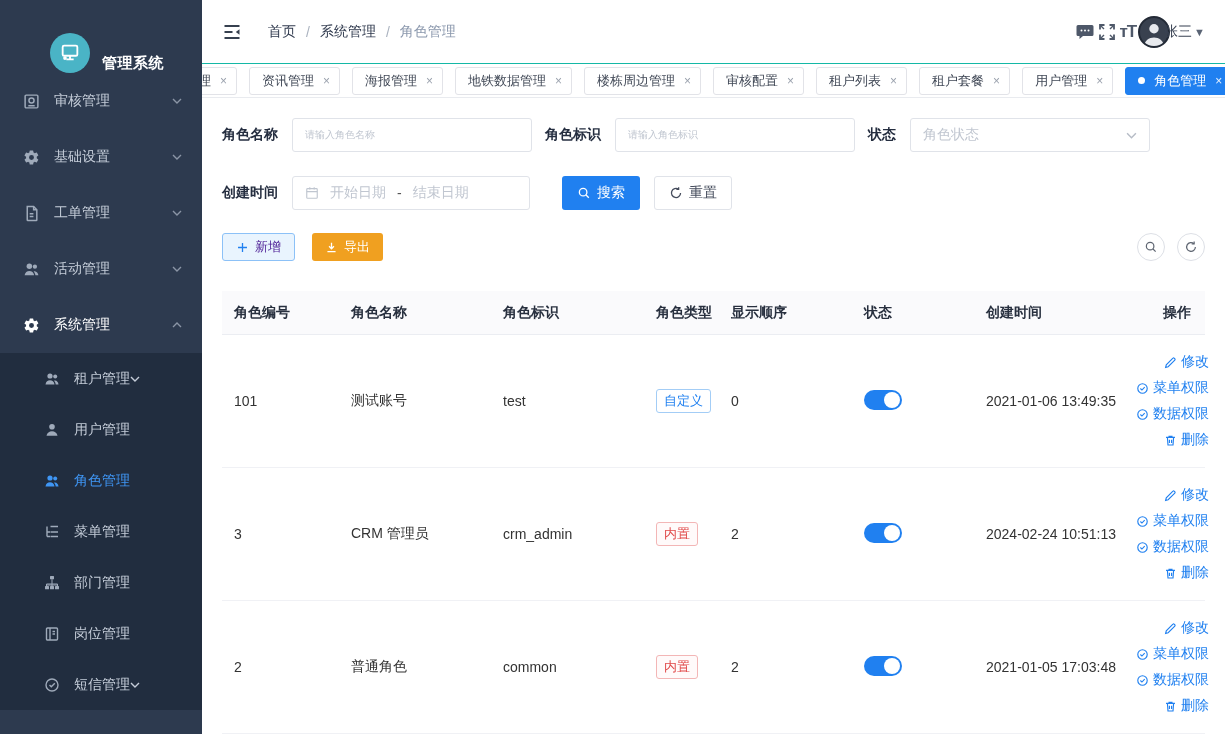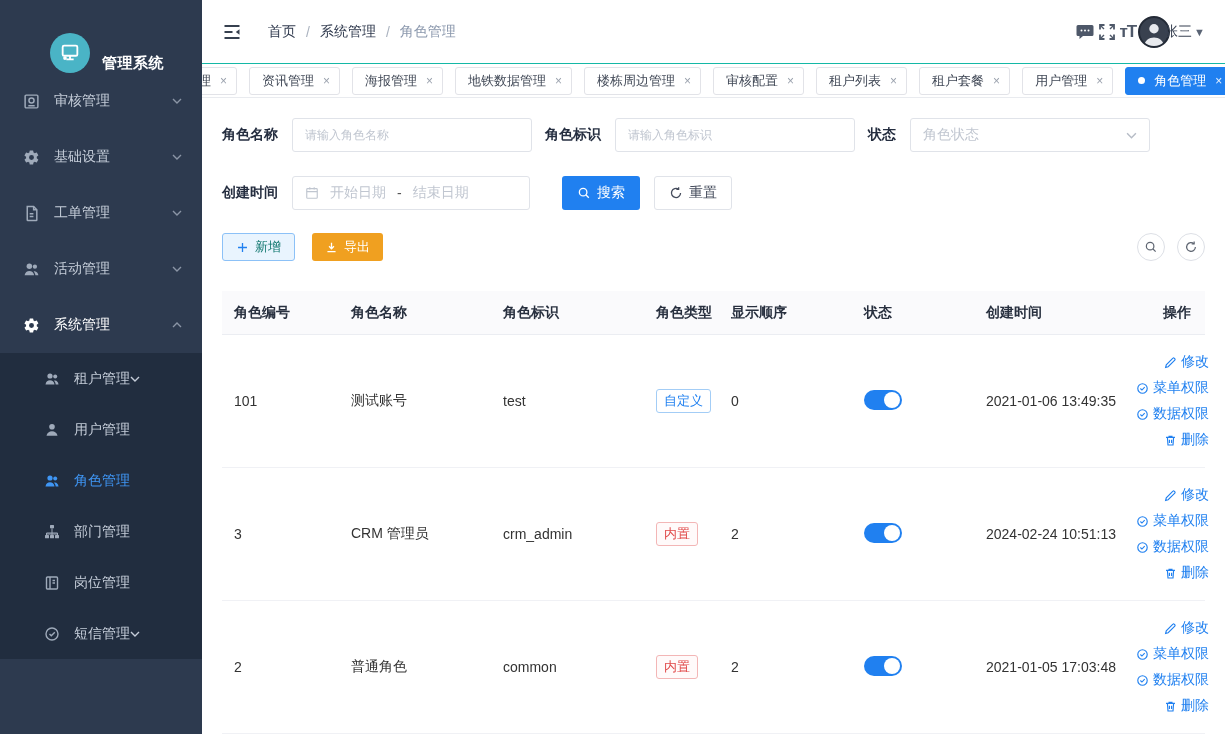--- a/index.html
+++ b/index.html
@@ -48,32 +48,32 @@
   .tab.first{margin-left:-30px}
   .tab.active{background:#2080f0;border-color:#2080f0;color:#fff}
   .tab.active .tab-close{color:#e8f1fd}
   .tab-dot{width:7px;height:7px;border-radius:50%;background:#fff;flex-shrink:0}
 
   
   .content{padding:20px 20px 0;background:#fff;flex:1;min-width:0}
   .frow{display:flex;align-items:center;margin-bottom:24px}
   .flabel{font-weight:700;color:#252e40;margin-right:14px;flex-shrink:0}
   .fctrl{width:240px;height:34px;border:1px solid #e0e3e9;border-radius:3px;background:#fff}
-  input.fctrl{padding:0 12px;font-size:12px;color:#b91c1c;outline:none;font-family:Liberation Serif, serif}
+  input.fctrl{padding:0 12px;font-size:10px;color:#b91c1c;outline:none;font-family:Liberation Mono, monospace}
   input.fctrl::placeholder{color:#c0c6d0}
   .fselect{display:flex;align-items:center;padding:0 12px;color:#c0c6d0;cursor:pointer}
   .fselect .sel-chevron{margin-left:auto;color:#b6bcc6}
   .fdate{width:238px;display:flex;align-items:center;padding:0 12px;gap:11px;color:#c0c6d0;cursor:text}
   .fdate .date-sep{color:#555}
   .gap12{width:13px}
   .btn{display:inline-flex;align-items:center;gap:6px;border-radius:3px;cursor:pointer;border:none;font-family:inherit;font-size:14px}
   .btn-search{height:34px;padding:0 15px;background:#2080f0;color:#fff;margin-left:32px}
   .btn-reset{height:34px;padding:0 14px;background:#fff;color:#454c5c;border:1px solid #e0e3e9;margin-left:14px}
   .trow-bar{display:flex;align-items:center;margin-bottom:30px;height:28px}
-  .btn-add{height:28px;padding:0 13px;background:#e9f4fe;border:1px solid #8cc1f7;color:#0f766e;font-size:13px}
+  .btn-add{height:28px;padding:0 13px;background:#e9f4fe;border:1px solid #8cc1f7;color:#4c1d95;font-size:13px}
   .btn-export{height:28px;padding:0 13px;background:#f0a020;color:#fff;margin-left:17px;font-size:13px}
   .circle-btn{width:28px;height:28px;border-radius:50%;border:1px solid #dde0e6;background:#fff;color:#5f6672;display:flex;align-items:center;justify-content:center;cursor:pointer}
   .circle-btn + .circle-btn{margin-left:12px}
   .ml-auto{margin-left:auto}
 
   
   .tbl{width:100%}
   .thead{display:flex;align-items:center;height:44px;background:#fafafc;border-bottom:1px solid #ebedf2;font-weight:700;color:#28303f}
   .trow{display:flex;align-items:center;height:133px;border-bottom:1px solid #f0f1f5}
   .cell{padding-left:12px;flex-shrink:0;overflow:visible;white-space:nowrap}
@@ -207,20 +207,29 @@
             <circle cx="6" cy="5" r="2.6"></circle>
             <path d="M1.5 13.5c.4-2.8 2.3-4.2 4.5-4.2s4.1 1.4 4.5 4.2h-9z"></path>
             <circle cx="11.2" cy="5.4" r="2"></circle>
             <path d="M11 9.6c1.9.2 3.2 1.5 3.5 3.9h-2.8c-.2-1.6-.8-2.9-1.7-3.7.3-.2.6-.2 1-.2z"></path>
           </svg>
         </span>
       <span class="mi-label">角色管理</span>
     </div>
     <div class="sub-item">
       <span class="mi-icon">
+          <svg viewBox="0 0 16 16" fill="none" stroke="currentColor" stroke-width="1.4">
+            <path d="M3 2.5v10M3 8h3M3 12.5h3"></path>
+            <path d="M6.5 2.5H14M6.5 8h7.5M6.5 12.5H14" stroke-width="1.6"></path>
+          </svg>
+        </span>
+      <span class="mi-label">菜单管理</span>
+    </div>
+    <div class="sub-item">
+      <span class="mi-icon">
           <svg viewBox="0 0 16 16" fill="currentColor">
             <rect x="6" y="1" width="4" height="3.2" rx=".5"></rect>
             <rect x="1" y="11" width="4" height="3.2" rx=".5"></rect>
             <rect x="6" y="11" width="4" height="3.2" rx=".5"></rect>
             <rect x="11" y="11" width="4" height="3.2" rx=".5"></rect>
             <path d="M7.5 4.2h1V7h-1z"></path>
             <path d="M2.5 9h11v1h-11z" fill="none" stroke="currentColor" stroke-width="1"></path>
             <path d="M2.5 9.5V11M8 7v4M13.5 9.5V11" stroke="currentColor" stroke-width="1" fill="none"></path>
           </svg>
         </span>

